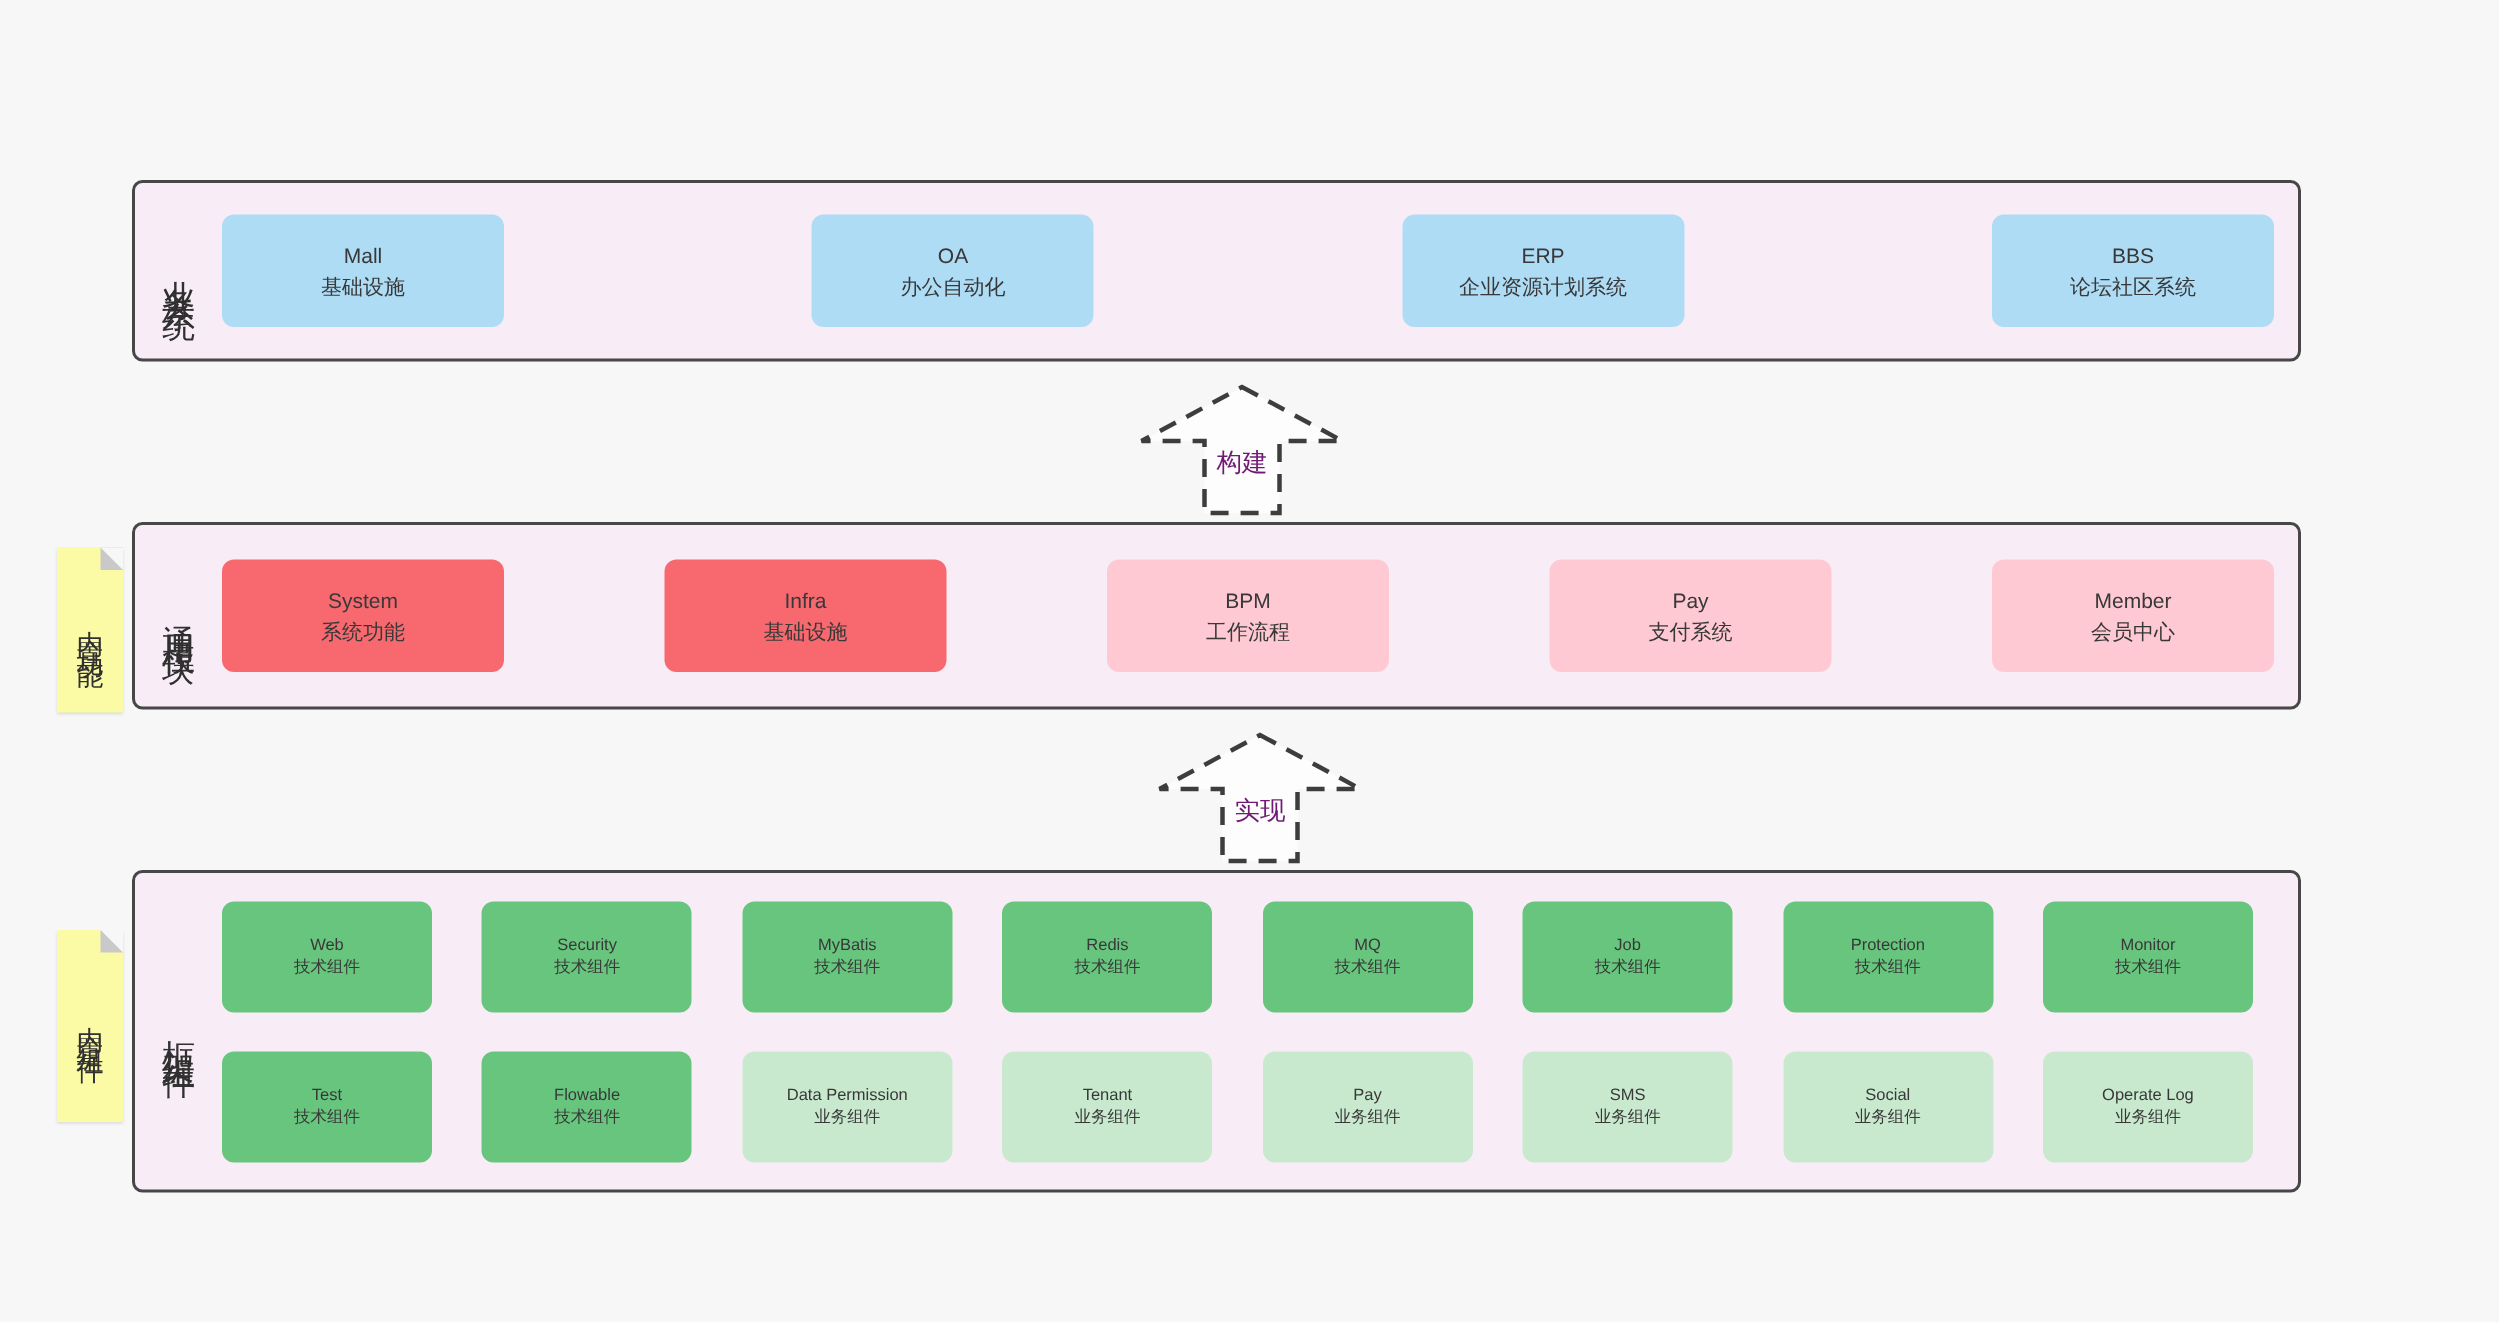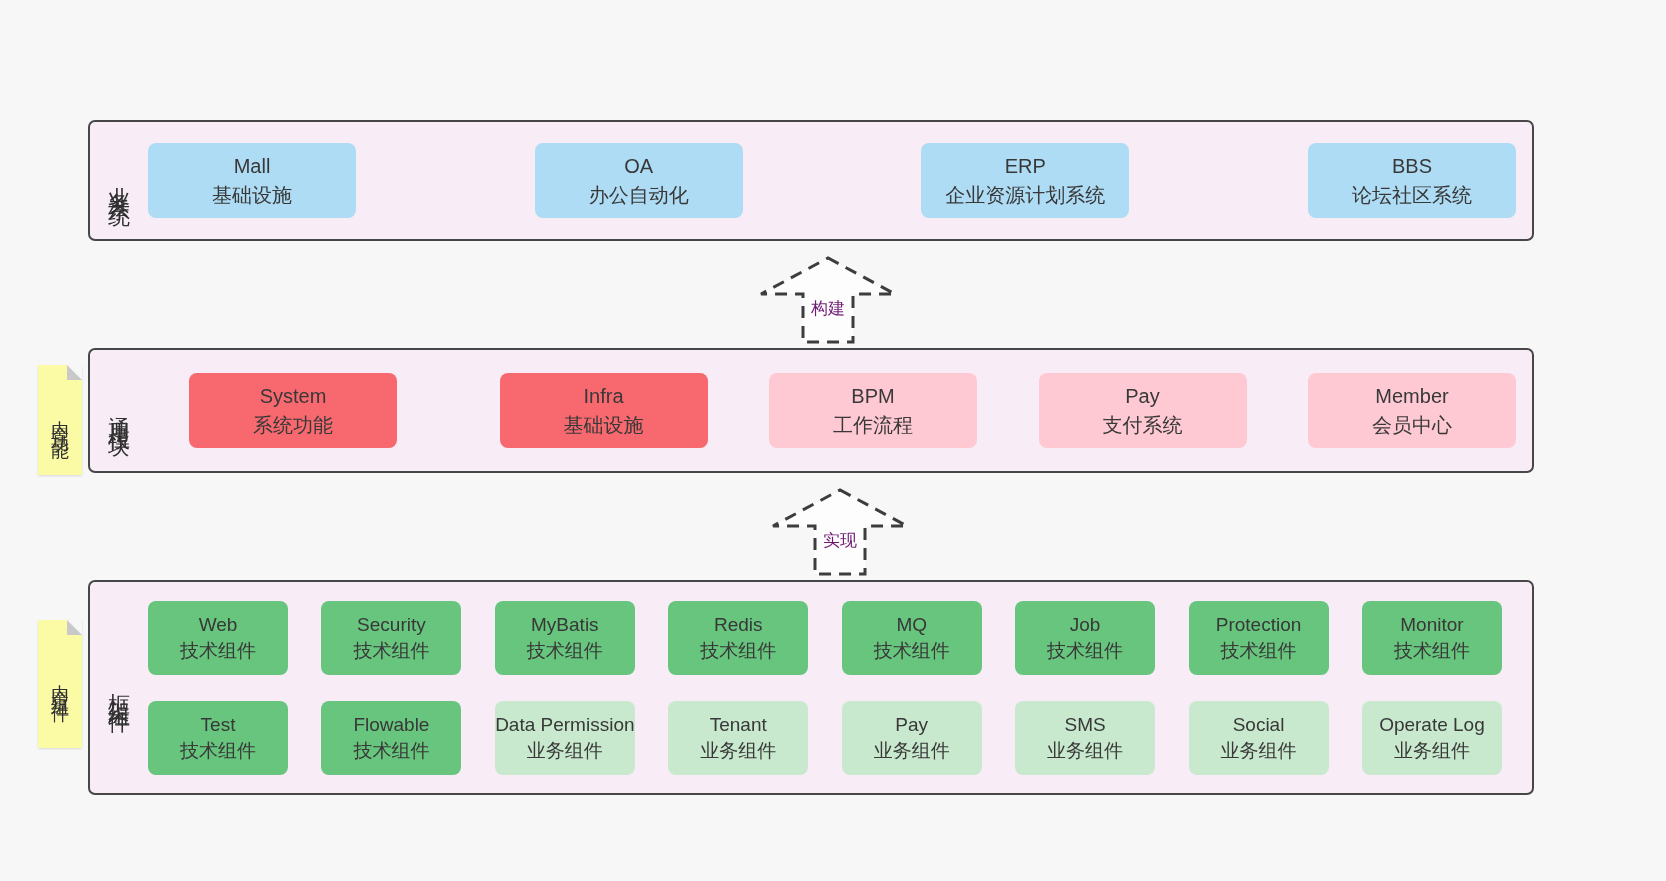--- a/index.html
+++ b/index.html
@@ -28,27 +28,27 @@
   .box-row{
     flex:1;display:flex;align-items:center;justify-content:space-between;
     padding:0 16px 0 0;
   }
   .rows{
     flex:1;display:flex;flex-direction:column;justify-content:center;
     gap:26px;padding-right:30px;
   }
   .rows .box-row{flex:0 0 auto;padding:0;}
   .box{
-    width:208px;height:75px;border-radius:8px;
+    width:188px;height:75px;border-radius:8px;
     display:flex;flex-direction:column;align-items:center;justify-content:center;
-    text-align:center;font-size:20px;line-height:1.45;color:#383838;
-  }
-  .box.small{width:140px;height:74px;font-size:19px;line-height:1.35;justify-content:center;}
+    text-align:center;font-size:14px;line-height:1.45;color:#383838;
+  }
+  .box.small{width:140px;height:74px;font-size:11px;line-height:1.35;justify-content:center;}
   .box.blue{background:var(--blue,#aedcf5);}
-  .box.red{background:var(--red,#f7696f);margin-left:41px;}
+  .box.red{background:var(--red,#f7696f);}
   .box.pink{background:var(--pink,#ffc9d3);}
   .box.green{background:var(--green,#67c57d);}
   .box.lightgreen{background:var(--lightGreen,#c8e9ce);}
   .sticky{
     position:absolute;left:38px;width:44px;z-index:2;
     background:var(--sticky,#fbfba5);
     display:flex;align-items:center;justify-content:center;
     box-shadow:0 1px 2px rgba(0,0,0,.12);
   }
   #sticky-modules{top:365px;height:110px;}

